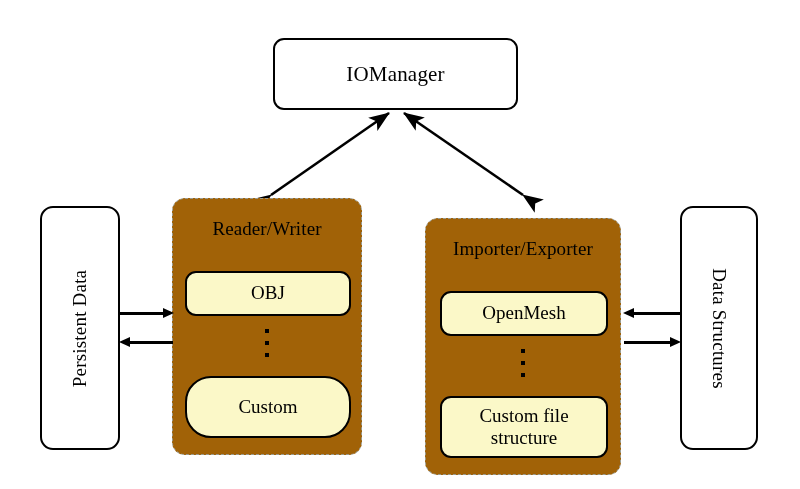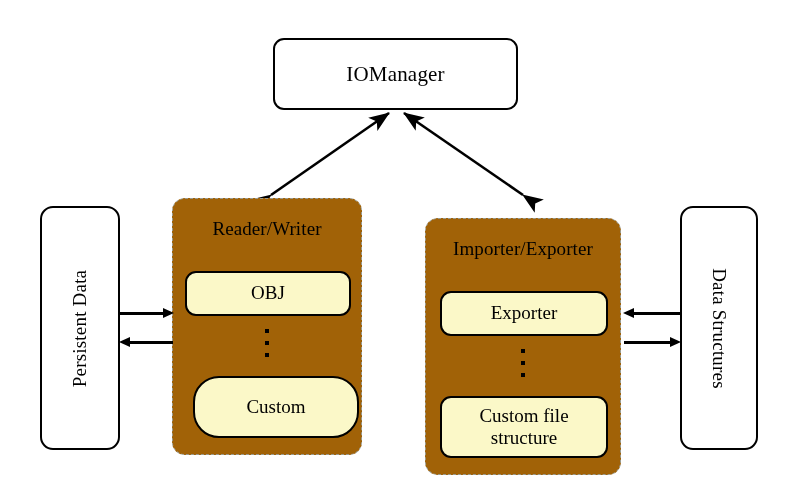--- a/index.html
+++ b/index.html
@@ -180,30 +180,30 @@
     <div class="inner-box" style="left:12px; top:72px; width:166px; height:45px;">
       <span>OBJ</span>
     </div>
 
     <div class="vdots" style="left:0; right:0; margin:auto; top:130px; width:4px;">
       <i></i>
         <i></i>
         <i></i>
     </div>
 
-    <div class="inner-box" style="left:20px; top:177px; width:166px; height:62px; flex-direction:column;border-radius:26px;">
+    <div class="inner-box" style="left:12px; top:177px; width:166px; height:62px; flex-direction:column;border-radius:26px;">
       <span>Custom</span>
     </div>
   </div>
 
   <div id="panel-importerexporter" class="panel">
     <div class="panel-title">Importer/Exporter</div>
 
     <div class="inner-box" style="left:14px; top:72px; width:168px; height:45px;">
-      <span>Exporter</span>
+      <span>OpenMesh</span>
     </div>
 
     <div class="vdots" style="left:0; right:0; margin:auto; top:130px; width:4px;">
       <i></i>
         <i></i>
         <i></i>
     </div>
 
     <div class="inner-box" style="left:14px; top:177px; width:168px; height:62px; flex-direction:column;">
       <span>Custom file</span>

